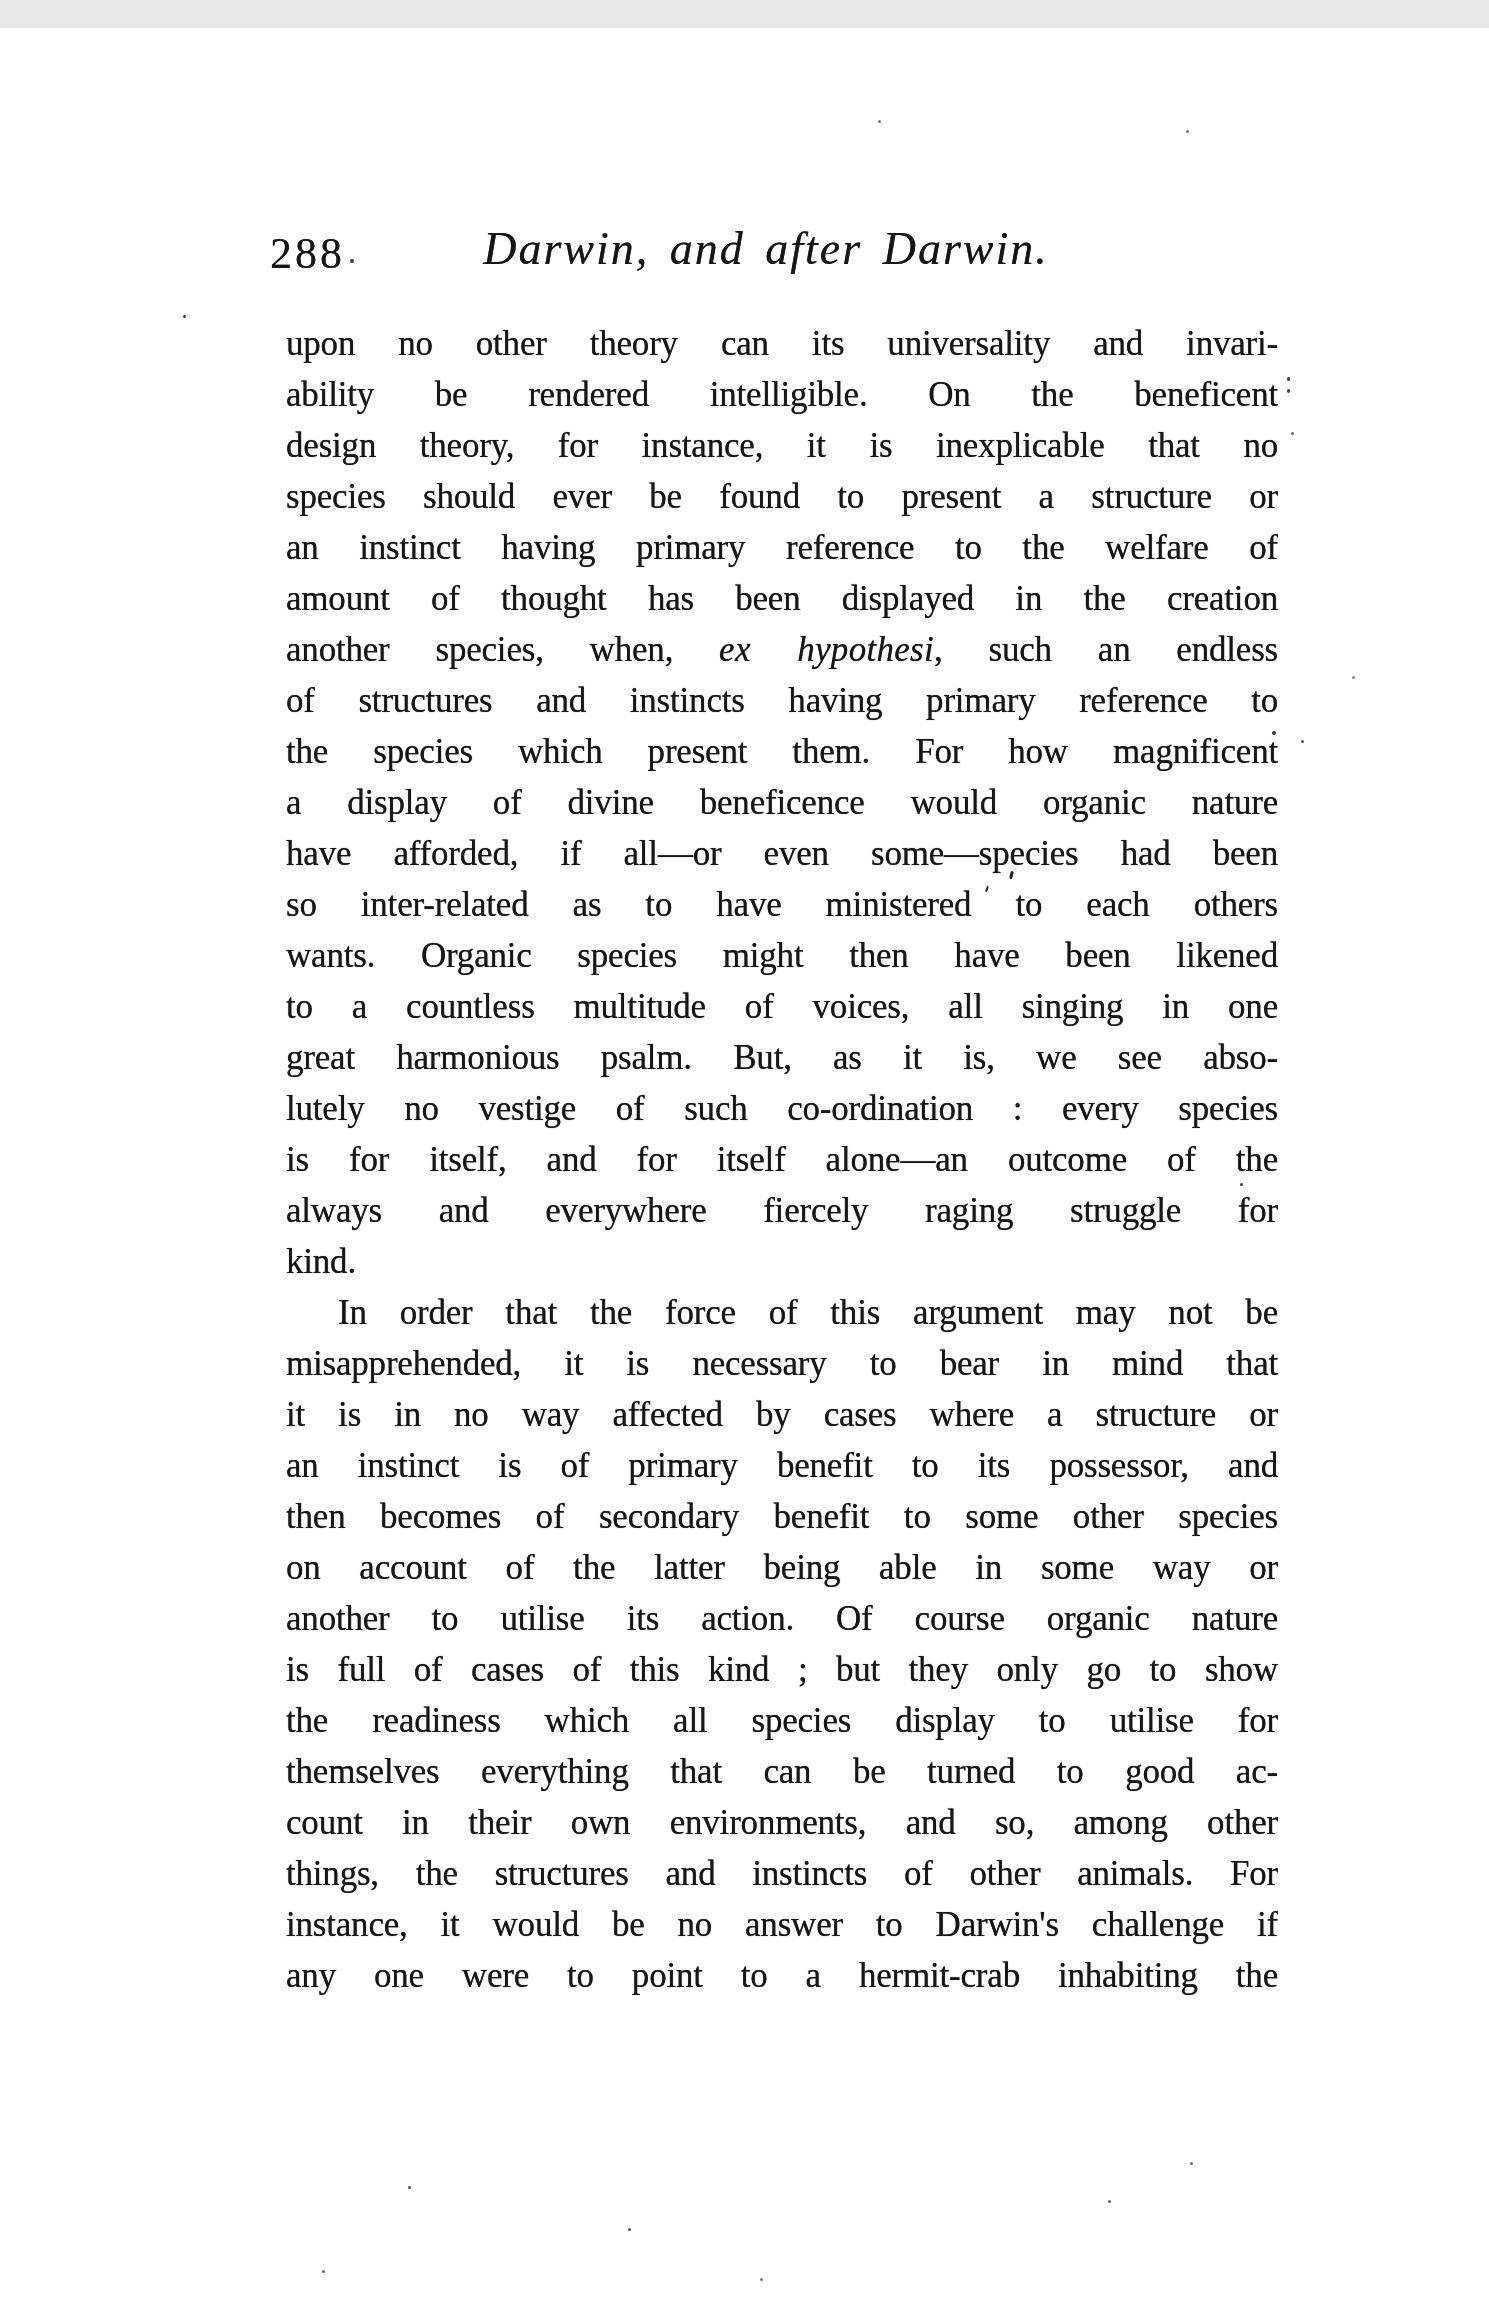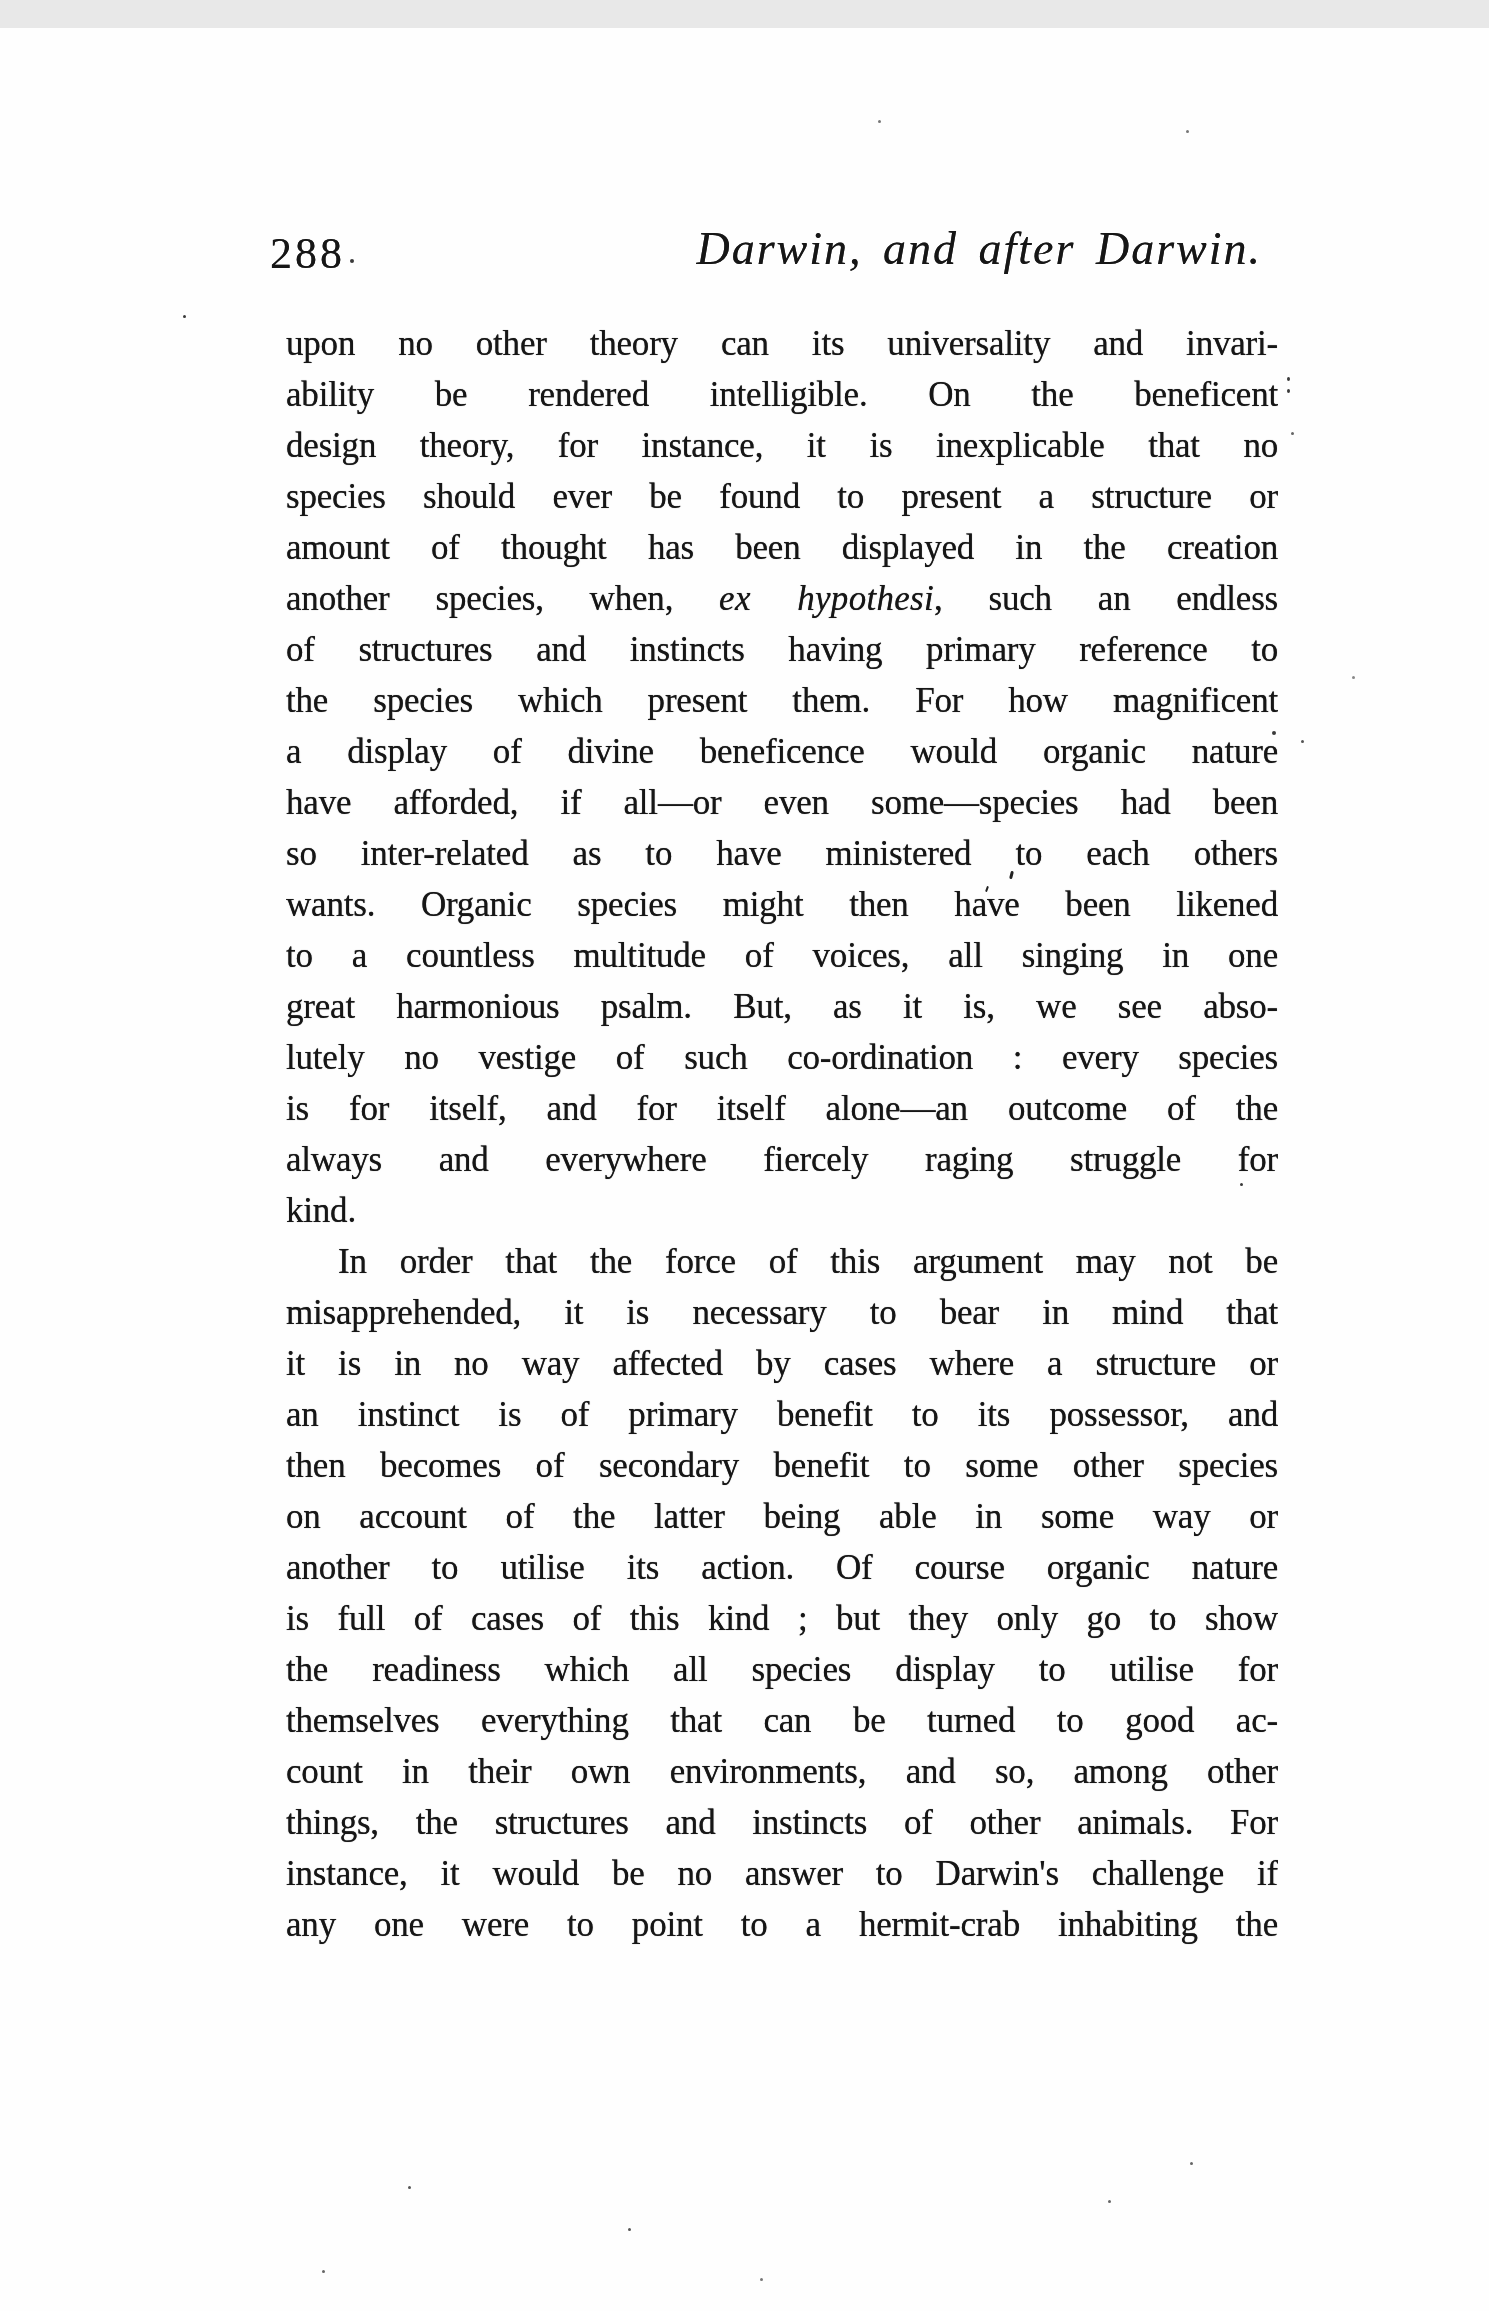--- a/index.html
+++ b/index.html
@@ -31,21 +31,21 @@
     top: 6px;
     font-size: 44px;
     letter-spacing: 3px;
     text-shadow: 0 0 0.6px rgba(0,0,0,0.75);
   }
   .running-title {
     position: absolute;
     left: 0;
     right: 0;
     top: 0;
-    text-align: right;
+    text-align: center;
     font-style: italic;
     font-size: 46px;
     letter-spacing: 2px;
     word-spacing: 7px;
     text-shadow: 0 0 0.6px rgba(0,0,0,0.75);
   }
   .body-text {
     position: absolute;
     top: 290px;
     left: 286px;
@@ -90,20 +90,21 @@
   <div class="page-header">
     <div class="page-number">288</div>
     <div class="running-title">Darwin, and after Darwin.</div>
   </div>
 
   <div class="body-text">
     <div class="line">upon no other theory can its universality and invari-</div>
     <div class="line">ability be rendered intelligible. On the beneficent</div>
     <div class="line">design theory, for instance, it is inexplicable that no</div>
     <div class="line">species should ever be found to present a structure or</div>
+    <div class="line">an instinct having primary reference to the welfare of</div>
     <div class="line">amount of thought has been displayed in the creation</div>
     <div class="line"><span>another species, when, </span><em>ex hypothesi</em><span>, such an endless</span></div>
     <div class="line">of structures and instincts having primary reference to</div>
     <div class="line">the species which present them. For how magnificent</div>
     <div class="line">a display of divine beneficence would organic nature</div>
     <div class="line">have afforded, if all—or even some—species had been</div>
     <div class="line">so inter-related as to have ministered to each others</div>
     <div class="line">wants. Organic species might then have been likened</div>
     <div class="line">to a countless multitude of voices, all singing in one</div>
     <div class="line">great harmonious psalm. But, as it is, we see abso-</div>

